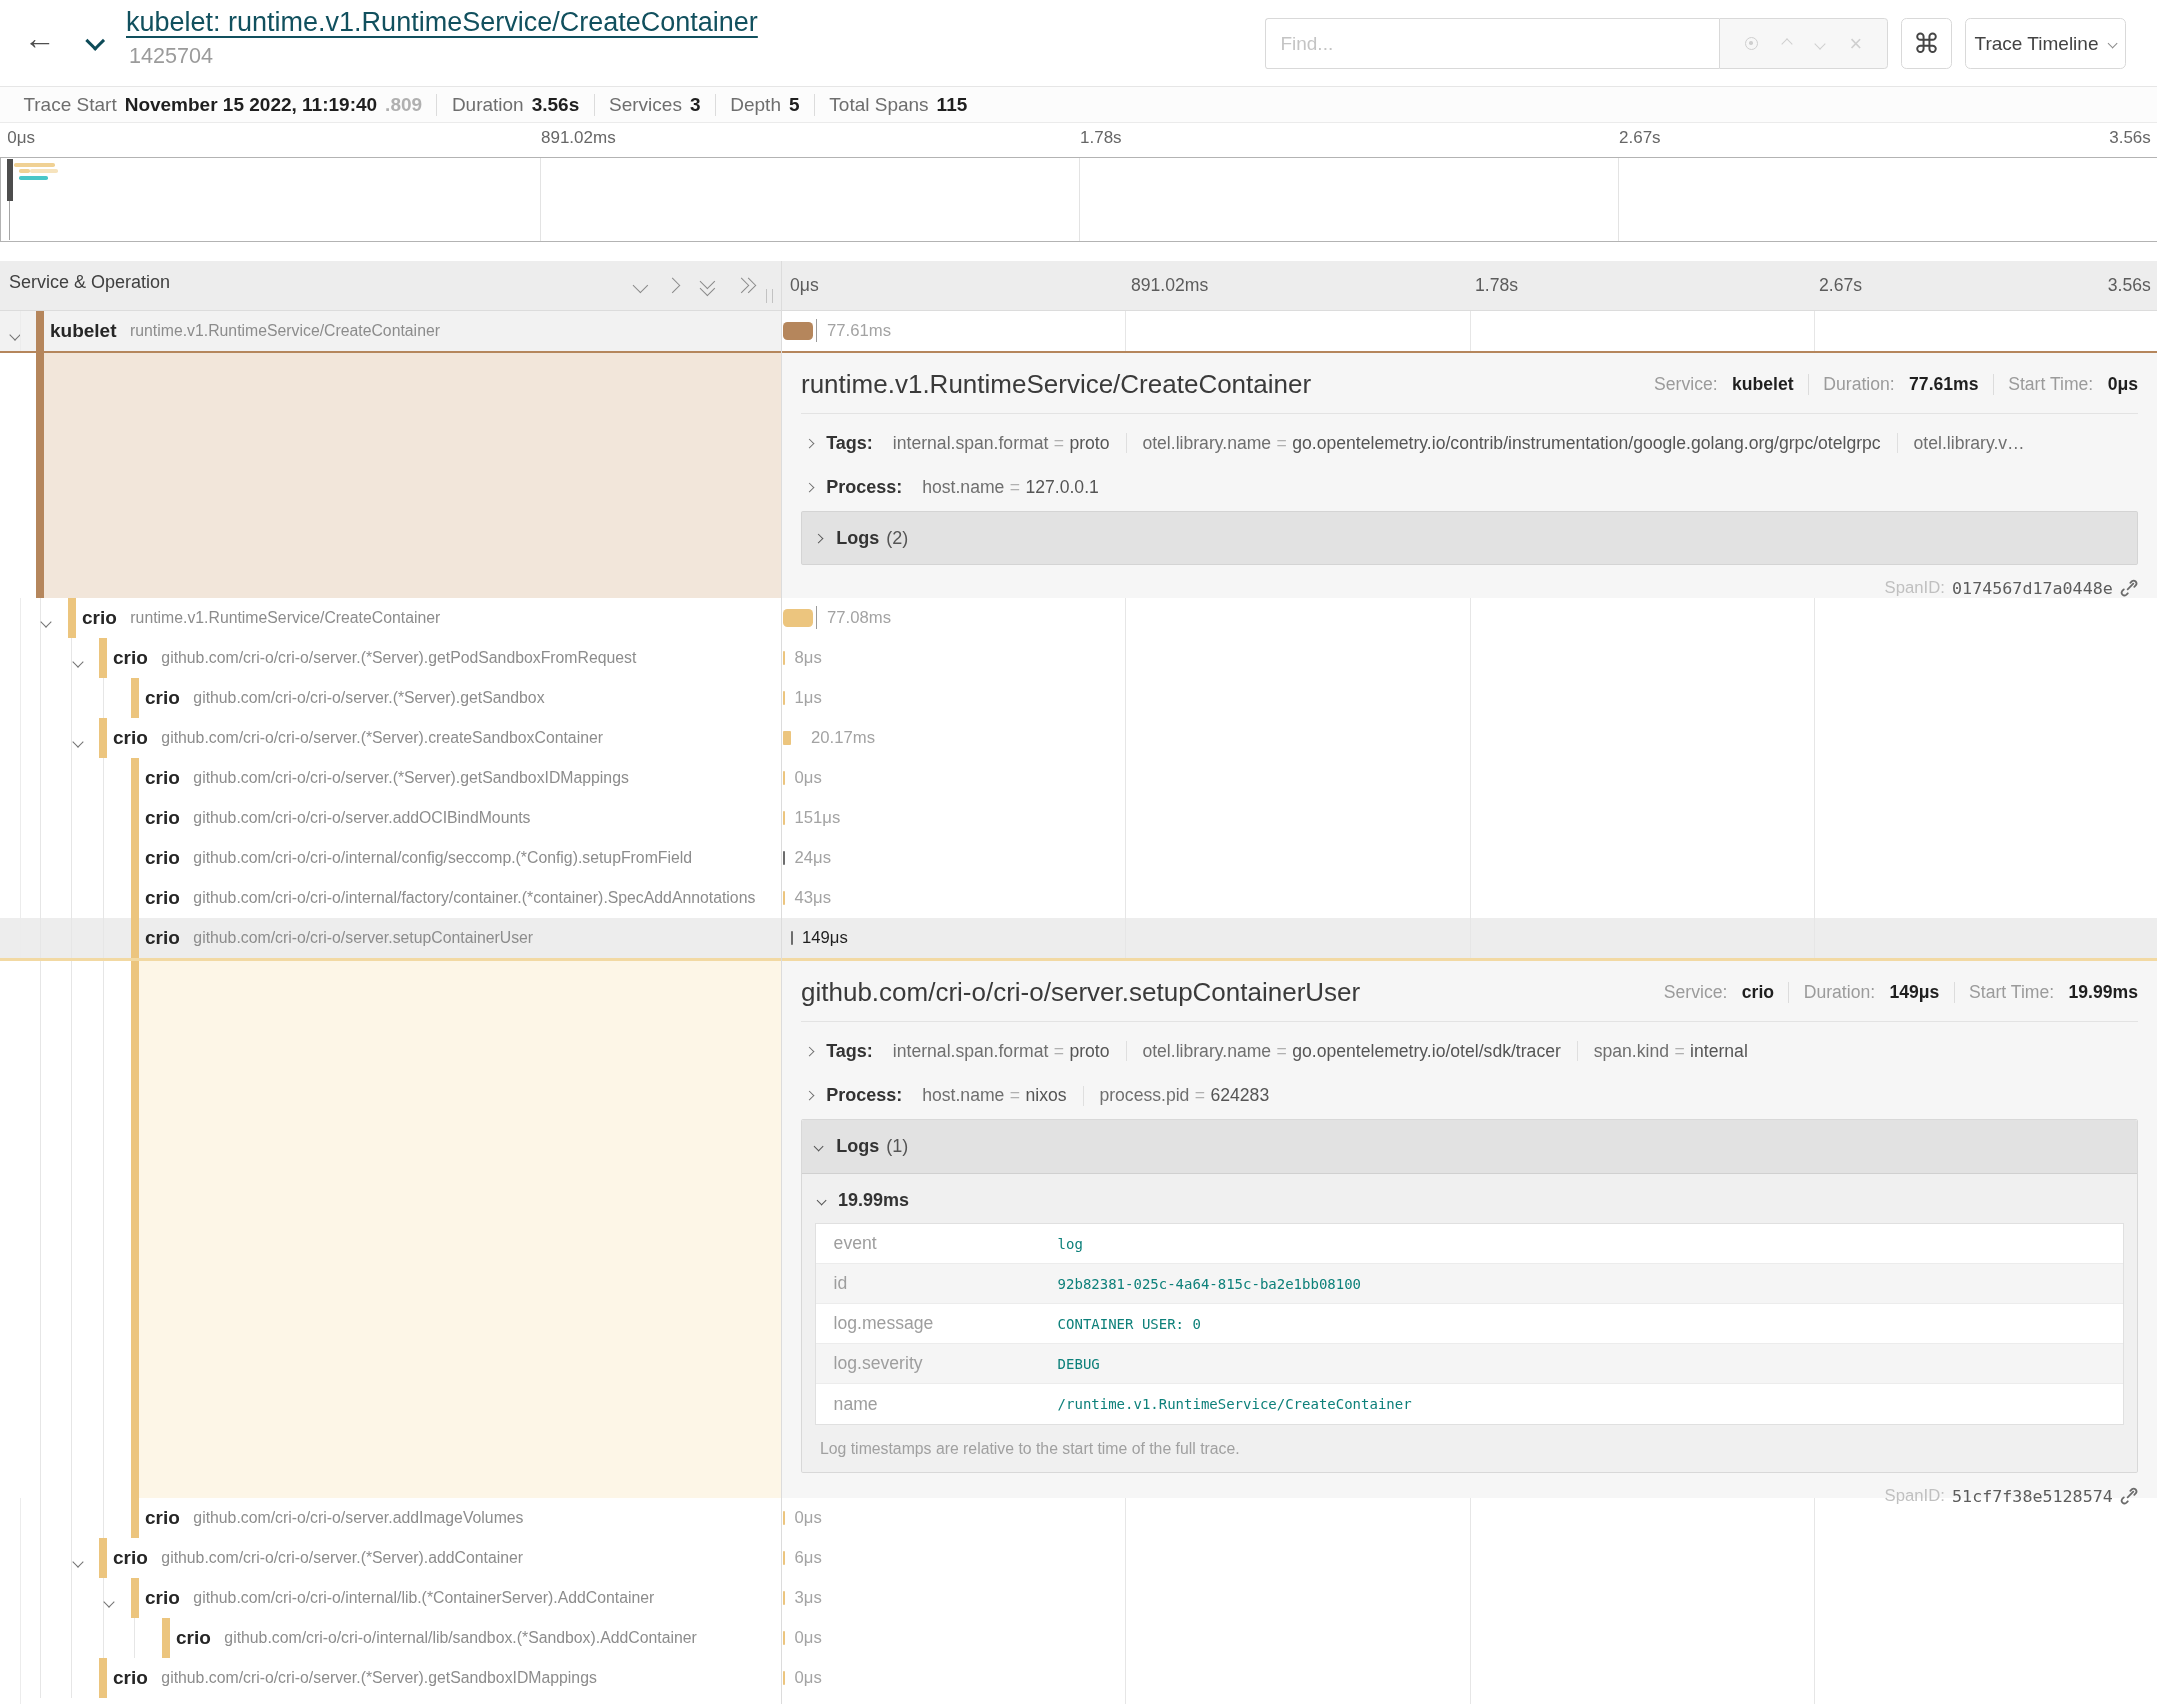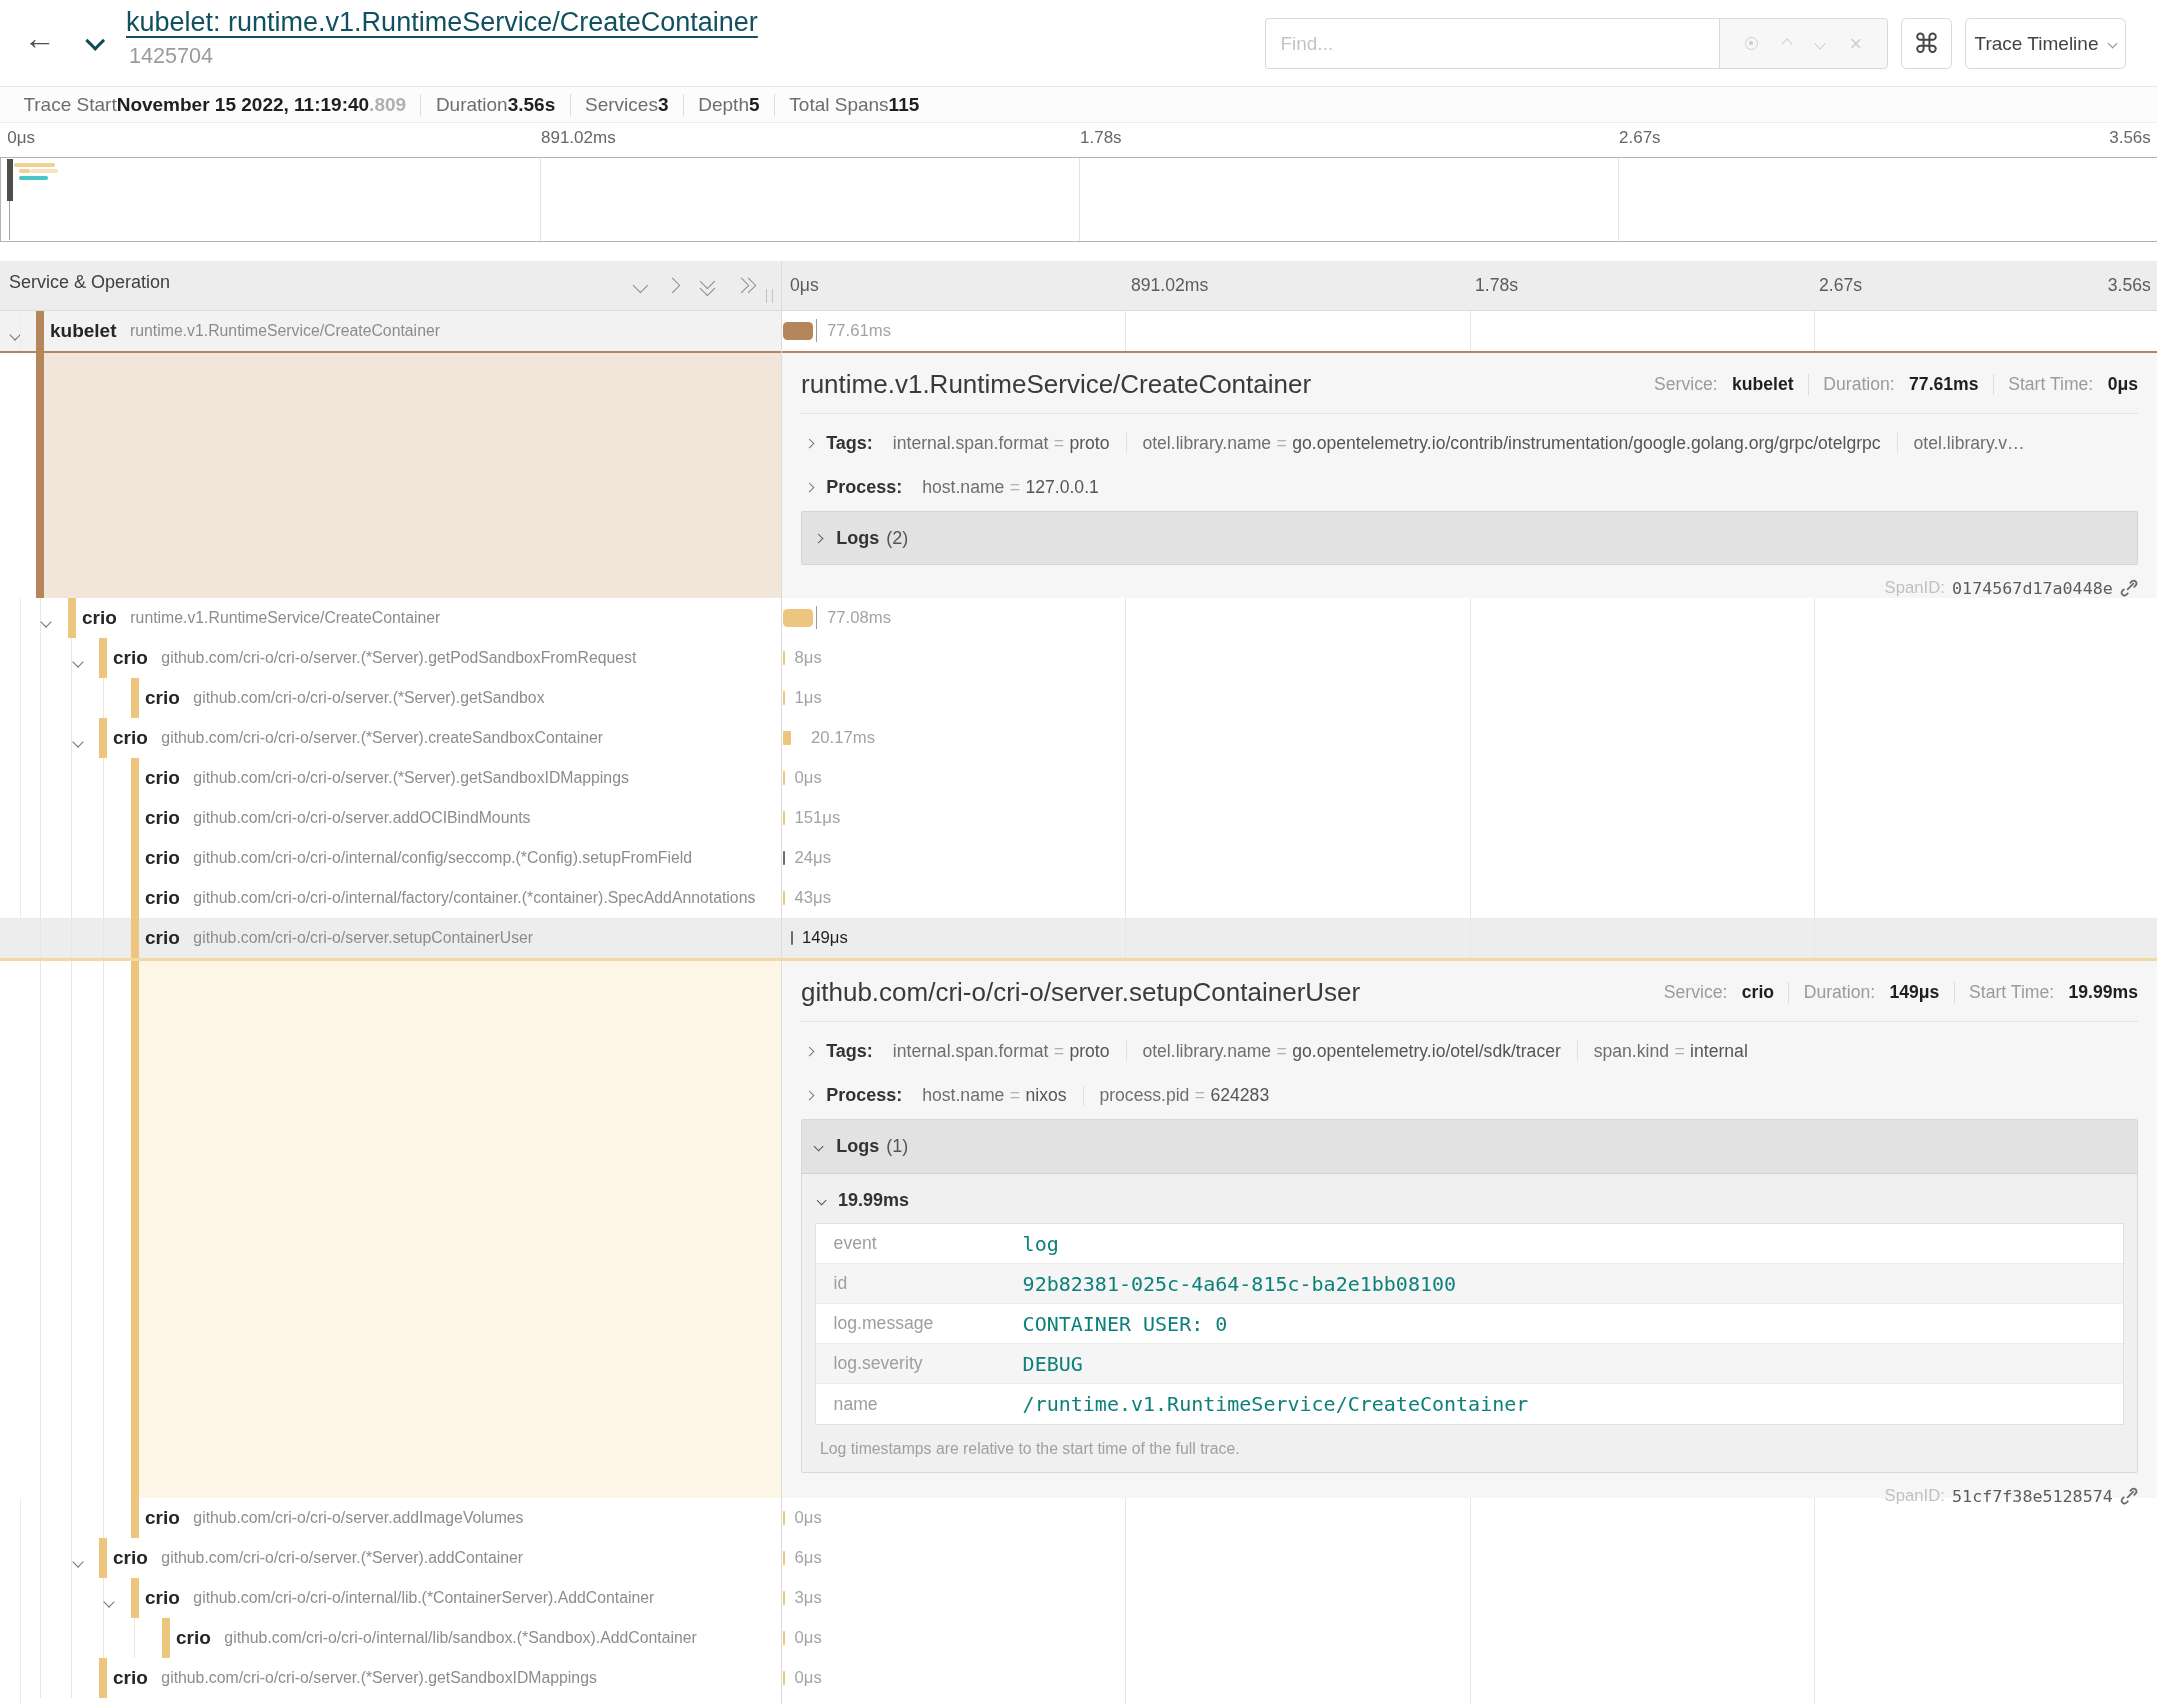--- a/index.html
+++ b/index.html
@@ -44,21 +44,21 @@
     border-radius:5.4px; display:flex; align-items:center; justify-content:center; font-size:27px; color:#454545;
     background:#fff; cursor:pointer; }
   .view-btn { position:absolute; left:1965px; top:18px; width:161px; height:51px; border:0.9px solid #d9d9d9;
     border-radius:5.4px; display:flex; align-items:center; justify-content:center; gap:10.8px; font-size:19px;
     color:#434343; background:#fff; cursor:pointer; }
   .view-btn .chev { width:7.2px; height:7.2px; border-width:1.8px; color:#8c8c8c; }
 
   
   .summary-bar { height:36px; background:#fcfcfc; border-bottom:0.9px solid #ebebeb;
     display:flex; align-items:center; padding-left:9px; font-size:19px; }
-  .sum-item { display:flex; align-items:center; padding:0 14.4px; }
+  .sum-item { display:flex; align-items:center; gap:8px; padding:0 14.4px; }
   .sum-item + .sum-item { border-left:0.9px solid #dcdcdc; }
   .sum-label { color:#6e6e6e; }
   .sum-value { color:#1f1f1f; font-weight:bold; }
   .sum-suffix { color:#b0b0b0; font-weight:bold; }
   .sum-suffix:empty { display:none; }
 
   
   .minimap { position:relative; height:138px; background:#fff; }
   .mm-tick { position:absolute; top:5.4px; font-size:17px; color:#666; }
   .mm-canvas { position:absolute; left:0; right:0; top:34px; height:85px; border:0.9px solid #b3b3b3; background:#fff; }
@@ -140,21 +140,21 @@
   .logs-box .logs-bar { margin-top:0; border:none; border-bottom:0.9px solid #d0d0d0; border-radius:1.8px 1.8px 0 0; }
   .log-entry { padding:10.8px 12.6px 12.6px 12.6px; }
   .log-ts { display:flex; align-items:center; height:31px; cursor:pointer; }
   .log-ts .chev { width:7.2px; height:7.2px; border-width:1.4px; color:#555; margin:0 12.6px 0 3.6px; }
   .log-ts-val { font-size:18px; font-weight:bold; color:#333; }
   .log-table { margin-top:7.2px; background:#fff; border:0.9px solid #e0e0e0; }
   .lt-row { display:flex; align-items:center; height:40px; border-bottom:0.9px solid #ececec; }
   .lt-row:last-child { border-bottom:none; }
   .lt-row:nth-child(even) { background:#f5f5f5; }
   .lt-key { width:207px; padding-left:18px; font-size:17.6px; color:#9e9e9e; flex:none; }
-  .lt-val { font-size:20px; color:#0d807a; font-family:"DejaVu Sans Mono", monospace; }
+  .lt-val { font-size:14px; color:#0d807a; font-family:"DejaVu Sans Mono", monospace;margin-left:35px; }
   .logs-note { margin:14.4px 0 1.8px 5.4px; font-size:15.8px; color:#a0a0a0; }
 </style>
 </head>
 <body>
 
 <div class="top-bar">
   <span class="back-arrow">←</span>
   <span class="collapse-chev"><span class="chev down"></span></span>
   <a class="trace-title">kubelet: runtime.v1.RuntimeService/CreateContainer</a>
   <div class="trace-id">1425704</div>

